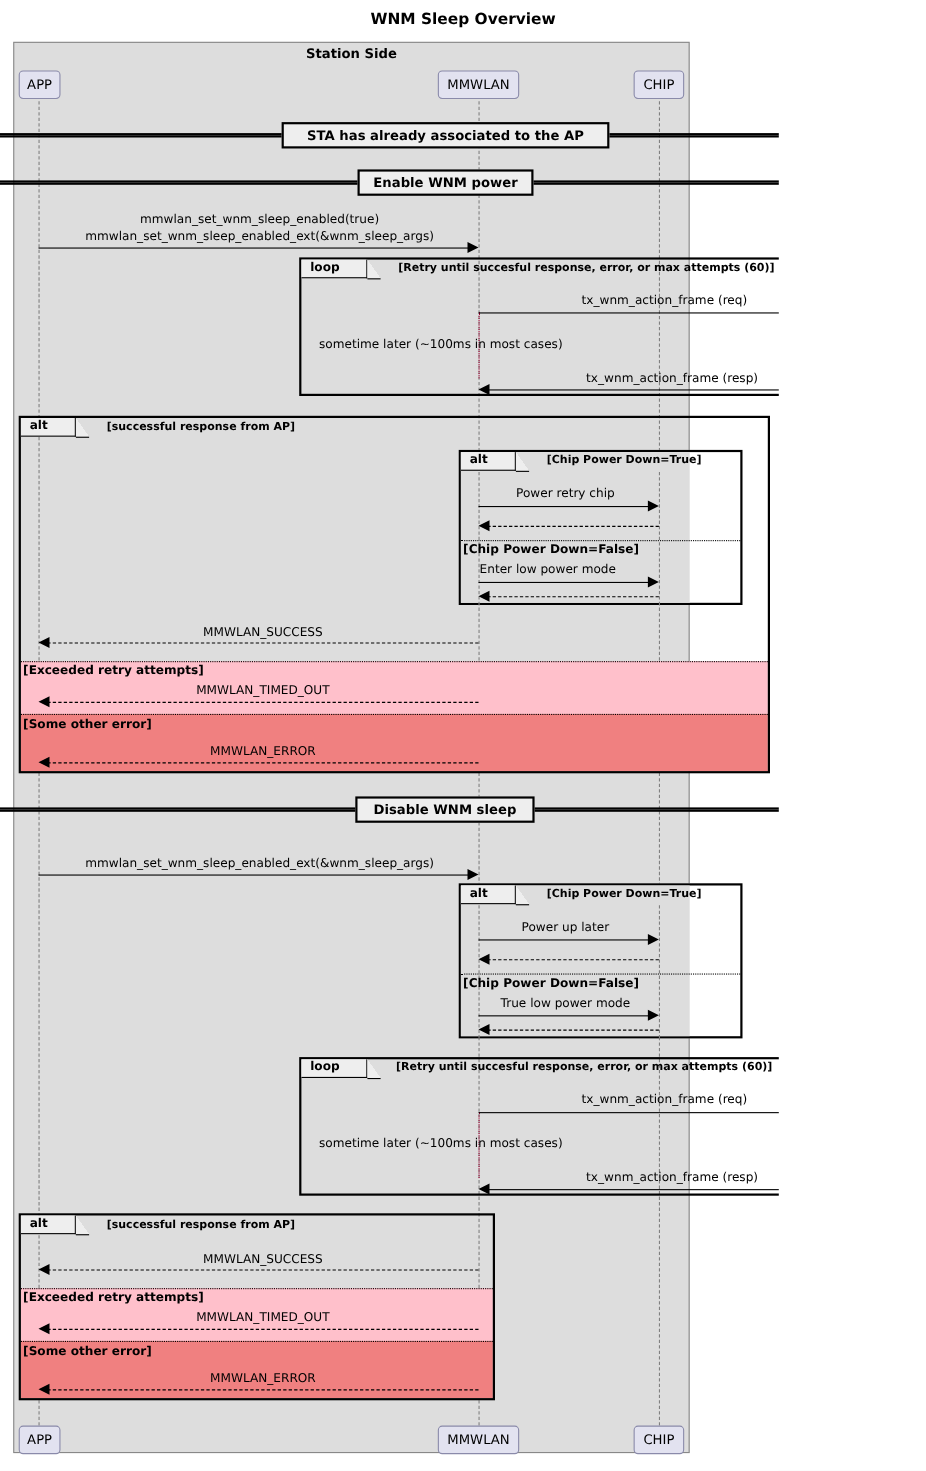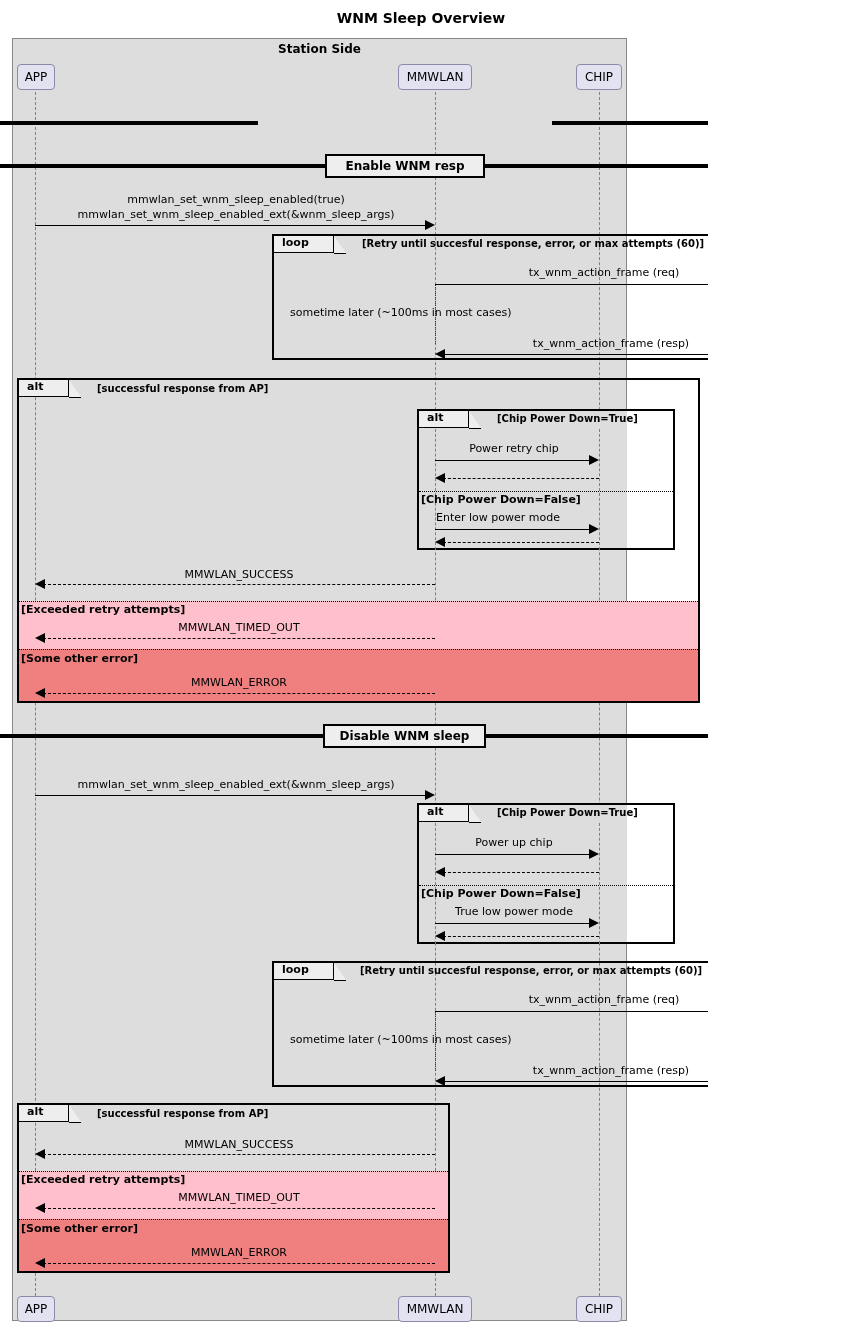--- a/index.html
+++ b/index.html
@@ -197,25 +197,28 @@
   </div>
   <div class="abs participant" style="left:576px; top:1296px; width:46px;">
     <span>CHIP</span>
   </div>
   <div class="abs participant" style="left:764px; top:1296px; width:30px;">
     <span>AP</span>
   </div>
 
   <div class="abs sep-rule" style="left:0px; top:121px; width:258px;"></div>
   <div class="abs sep-rule" style="left:552px; top:121px; width:290px;"></div>
+  <div class="abs sep-box" style="left:256px; top:111px; width:298px;">
+    <span>STA has already associated to the AP</span>
+  </div>
 
   <div class="abs sep-rule" style="left:0px; top:164px; width:327px;"></div>
   <div class="abs sep-rule" style="left:484px; top:164px; width:358px;"></div>
   <div class="abs sep-box" style="left:325px; top:154px; width:160px;">
-    <span>Enable WNM resp</span>
+    <span>Enable WNM power</span>
   </div>
 
   <div class="abs msg-label" style="left:36px; top:193px; width:400px; text-align:center;">mmwlan_set_wnm_sleep_enabled(true)</div>
   <div class="abs msg-label" style="left:36px; top:208px; width:400px; text-align:center;">mmwlan_set_wnm_sleep_enabled_ext(&amp;wnm_sleep_args)</div>
   <div class="abs msg-line-solid" style="left:35px; top:225px; width:391px;"></div>
   <div class="abs arrow-right" style="left:425px; top:220px;"></div>
 
   <div class="abs fragment" style="left:272px; top:234px; width:523px; height:126px;"></div>
   <div class="abs frag-tab" style="left:274px; top:236px; width:60px;">
     <span>loop</span>
@@ -301,21 +304,21 @@
   <div class="abs frag-fill" style="left:419px; top:805px; width:208px; height:137px; background:#DDDDDD;"></div>
   <div class="abs frag-tab" style="left:419px; top:805px; width:50px;">
     <span>alt</span>
   </div>
   <div class="abs" style="left:469px; top:805px; width:12px; height:18px; background:linear-gradient(to bottom left, transparent 49.6%, #EEEEEE 50%); border-bottom:1px solid #000;"></div>
   <div class="abs frag-label" style="left:497px; top:807px;">[Chip Power Down=True]</div>
 
   <div class="abs lifeline" style="left:435px; top:823px; height:121px;"></div>
   <div class="abs lifeline" style="left:599px; top:823px; height:121px;"></div>
 
-  <div class="abs msg-label" style="left:436px; top:836px; width:156px; text-align:center;">Power up chip</div>
+  <div class="abs msg-label" style="left:436px; top:836px; width:156px; text-align:center;">Power up later</div>
   <div class="abs msg-line-solid" style="left:435px; top:854px; width:155px;"></div>
   <div class="abs arrow-right" style="left:589px; top:849px;"></div>
 
   <div class="abs msg-line-dotted" style="left:443px; top:872px; width:156px;"></div>
   <div class="abs arrow-left" style="left:435px; top:867px;"></div>
 
   <div class="abs frag-divider" style="left:419px; top:885px; width:254px;"></div>
   <div class="abs frag-else-label" style="left:421px; top:887px;">[Chip Power Down=False]</div>
 
   <div class="abs msg-label" style="left:436px; top:905px; width:156px; text-align:center;">True low power mode</div>

